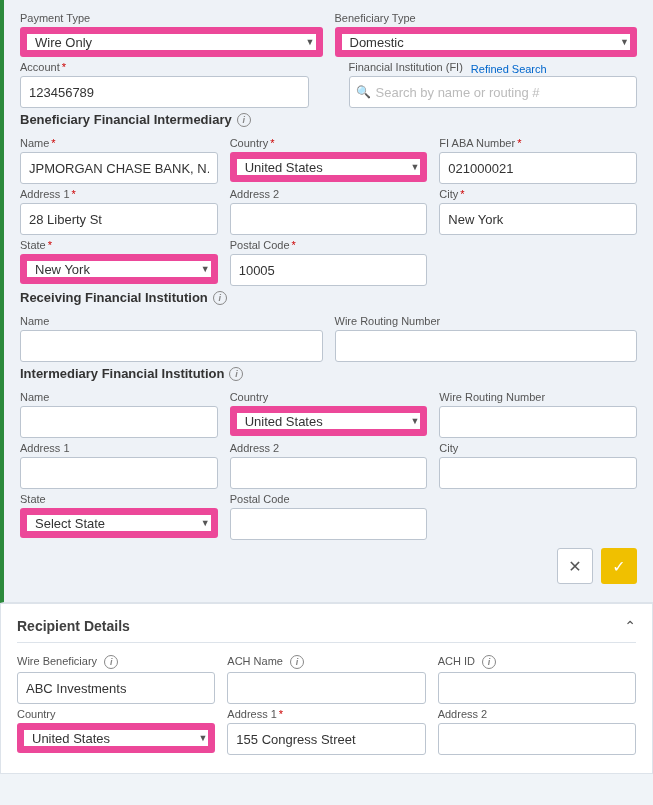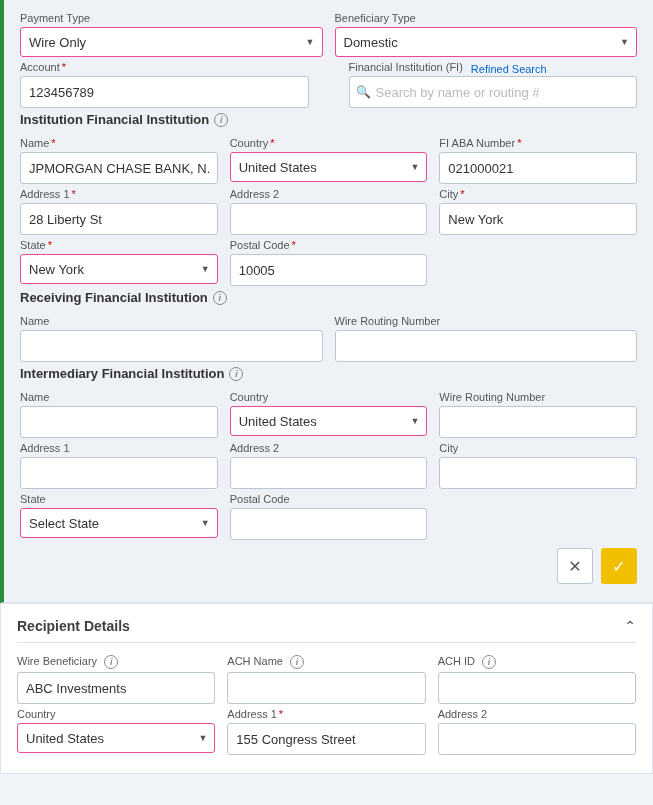--- a/index.html
+++ b/index.html
@@ -56,21 +56,21 @@
     input[type="text"]::placeholder {
       color: #bbb;
     }
     .select-wrapper {
       position: relative;
       width: 100%;
     }
     .select-wrapper select {
       width: 100%;
       height: 30px;
-      border: 1px solid #ec4899;
+      border: 7px solid #ec4899;
       border-radius: 3px;
       padding: 0 28px 0 8px;
       font-size: 13px;
       color: #333;
       background: #fff;
       appearance: none;
       -webkit-appearance: none;
       cursor: pointer;
     }
     .select-wrapper::after {
@@ -232,21 +232,21 @@
           <a class="refined-search-link">Refined Search</a>
         </div>
         <div class="search-input-wrapper">
           <span class="search-icon">🔍</span>
           <input type="text" placeholder="Search by name or routing #" style="">
         </div>
       </div>
     </div>
 
     <div class="section-title">
-      <span>Institution Financial Institution</span>
+      <span>Beneficiary Financial Intermediary</span>
       <span class="info-icon">i</span>
     </div>
 
     <div class="form-row">
       <div class="form-group">
         <label>
           <span>Name</span><span class="required">*</span>
         </label>
         <input type="text" value="JPMORGAN CHASE BANK, N.A." style="">
       </div>

